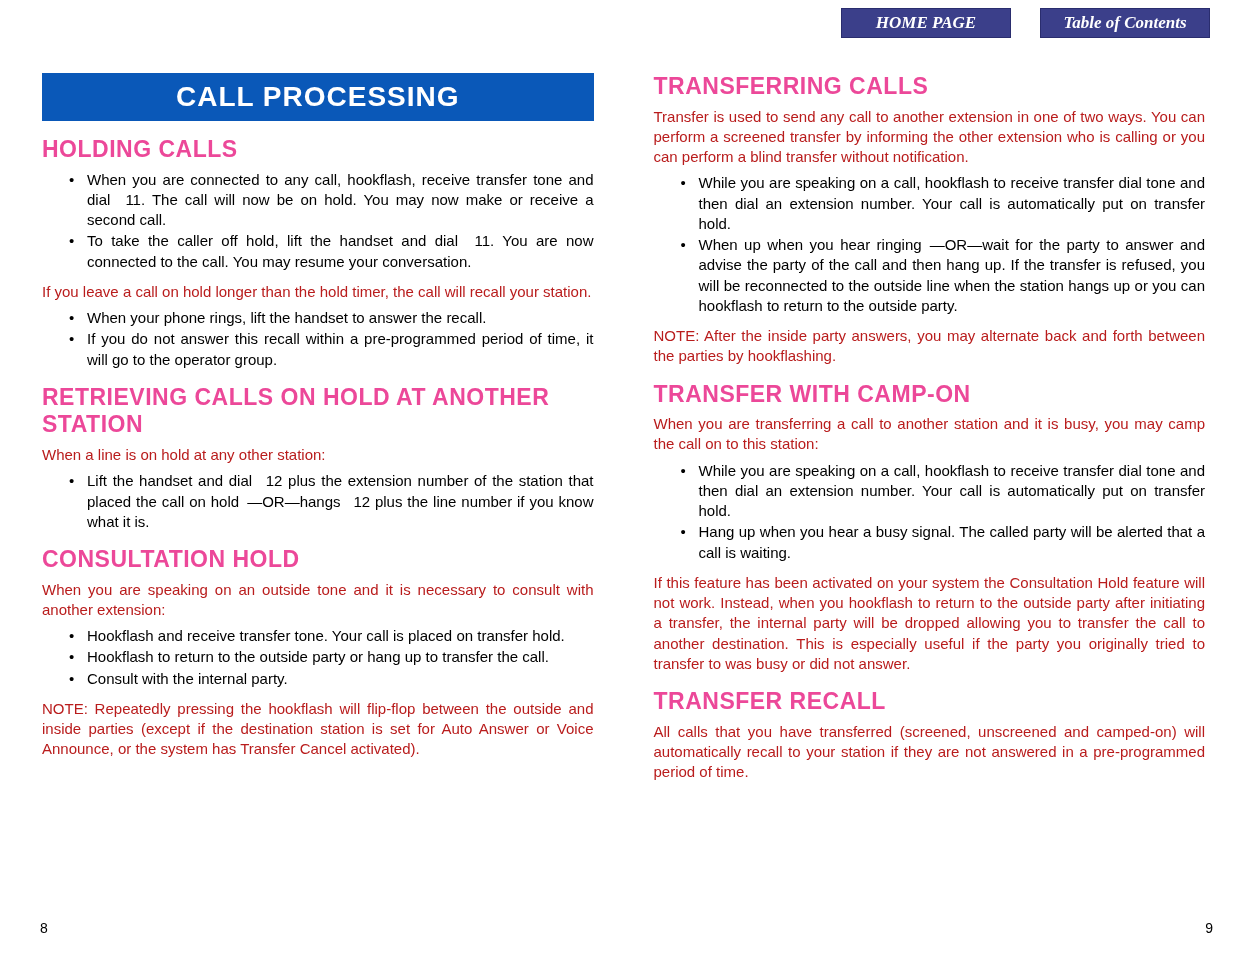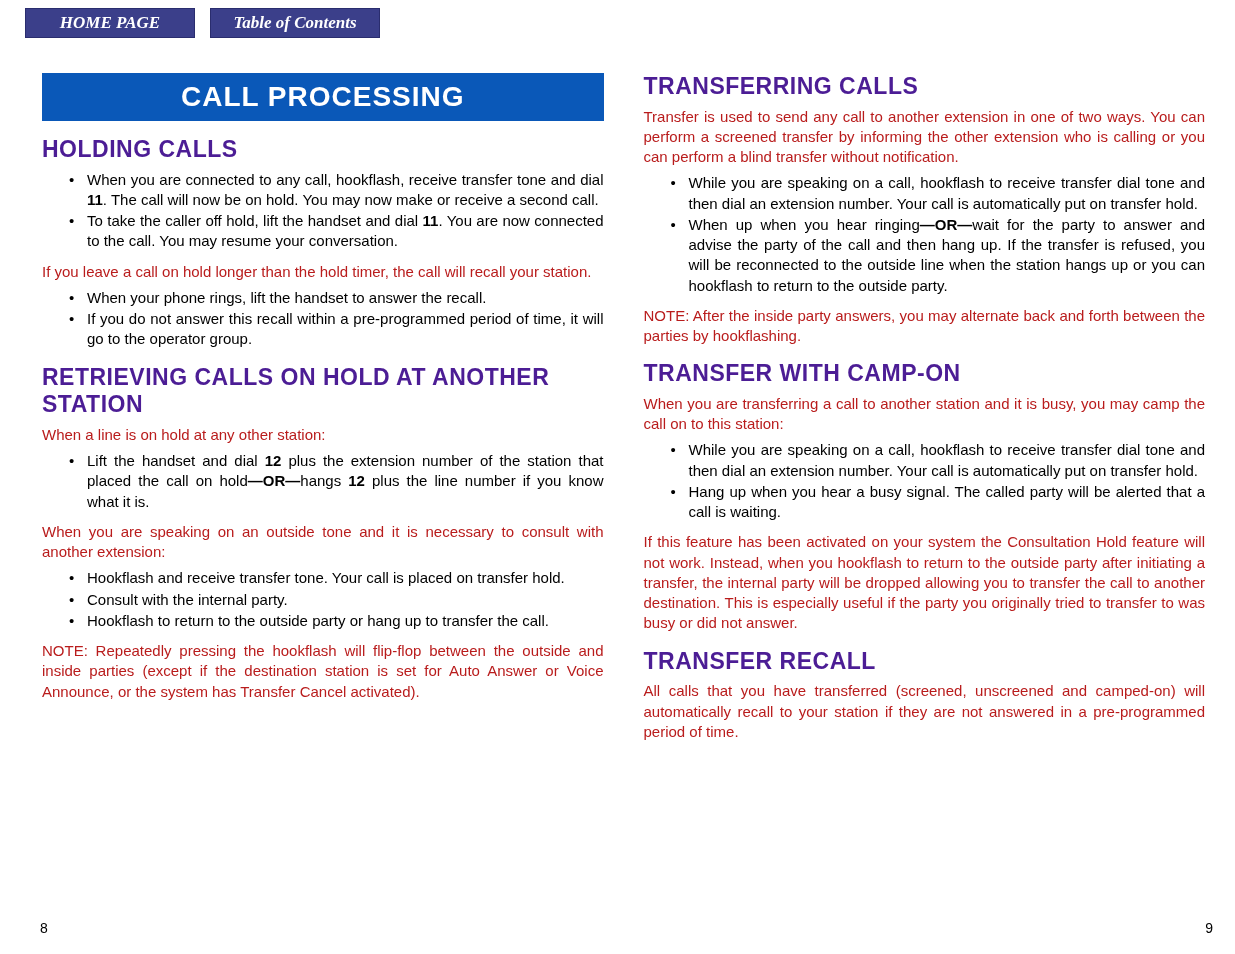--- a/index.html
+++ b/index.html
@@ -6,57 +6,58 @@
   body {
     font-family: Arial, Helvetica, sans-serif;
     background: #fff;
     width: 1235px;
     height: 954px;
     padding: 8px 25px 10px 25px;
     position: relative;
   }
   .nav-bar {
     display: flex;
-    gap: 15px;
+    justify-content: flex-end;
+    gap: 29px;
     margin-bottom: 10px;
   }
   .nav-button {
     background: #3b3f8a;
     color: #fff;
     padding: 4px 18px;
     font-weight: bold;
     font-size: 17px;
     font-family: Georgia, 'Times New Roman', serif;
     font-style: italic;
     cursor: pointer;
     text-align: center;
     min-width: 170px;
     border: 1px solid #2a2d6e;
   }
   .columns {
     display: flex;
-    gap: 40px;
+    gap: 60px;
     padding-top: 25px;
   }
   .col {
     flex: 1;
     min-width: 0;
   }
   .banner {
     background: #0a58b8;
     color: #fff;
     font-weight: bold;
     font-size: 28px;
     letter-spacing: 1px;
     text-align: center;
     padding: 8px 0;
     margin-bottom: 15px;
   }
   h2 {
-    color: #4c1d95;
+    color: #ec4899;
     font-size: 23px;
     font-weight: bold;
     letter-spacing: 0.5px;
     margin-top: 14px;
     margin-bottom: 6px;
     line-height: 1.2;
   }
   p {
     font-size: 15px;
     line-height: 1.35;
@@ -76,21 +77,21 @@
     position: relative;
     margin-bottom: 1px;
     color: #000;
   }
   li::before {
     content: "•";
     position: absolute;
     left: -18px;
     font-size: 15px;
   }
-  .b { font-weight: bold; }
+  .b { font-weight: normal; margin-left: 8px; }
   .page-num-left {
     position: absolute;
     bottom: 18px;
     left: 40px;
     font-size: 14px;
   }
   .page-num-right {
     position: absolute;
     bottom: 18px;
     right: 22px;
@@ -121,25 +122,26 @@
       <li>When your phone rings, lift the handset to answer the recall.</li>
       <li>If you do not answer this recall within a pre-programmed period of time, it will go to the operator group.</li>
     </ul>
 
     <h2>RETRIEVING CALLS ON HOLD AT ANOTHER STATION</h2>
     <p>When a line is on hold at any other station:</p>
     <ul>
       <li><span>Lift the handset and dial </span><span class="b">12</span><span> plus the extension number of the station that placed the call on hold</span><span class="b">—OR—</span><span>hangs </span><span class="b">12</span><span> plus the line number if you know what it is.</span></li>
     </ul>
 
+    <h2>CONSULTATION HOLD</h2>
     <p>When you are speaking on an outside tone and it is necessary to consult with another extension:</p>
     <ul>
       <li>Hookflash and receive transfer tone. Your call is placed on transfer hold.</li>
+      <li>Hookflash to return to the outside party or hang up to transfer the call.</li>
       <li>Consult with the internal party.</li>
-      <li>Hookflash to return to the outside party or hang up to transfer the call.</li>
     </ul>
     <p>NOTE: Repeatedly pressing the hookflash will flip-flop between the outside and inside parties (except if the destination station is set for Auto Answer or Voice Announce, or the system has Transfer Cancel activated).</p>
   </div>
 
   <div class="col" style="padding-right:5px;">
     <h2 style="margin-top:0">TRANSFERRING CALLS</h2>
     <p>Transfer is used to send any call to another extension in one of two ways. You can perform a screened transfer by informing the other extension who is calling or you can perform a blind transfer without notification.</p>
     <ul>
       <li>While you are speaking on a call, hookflash to receive transfer dial tone and then dial an extension number. Your call is automatically put on transfer hold.</li>
       <li><span>When up when you hear ringing</span><span class="b">—OR—</span><span>wait for the party to answer and advise the party of the call and then hang up. If the transfer is refused, you will be reconnected to the outside line when the station hangs up or you can hookflash to return to the outside party.</span></li>

